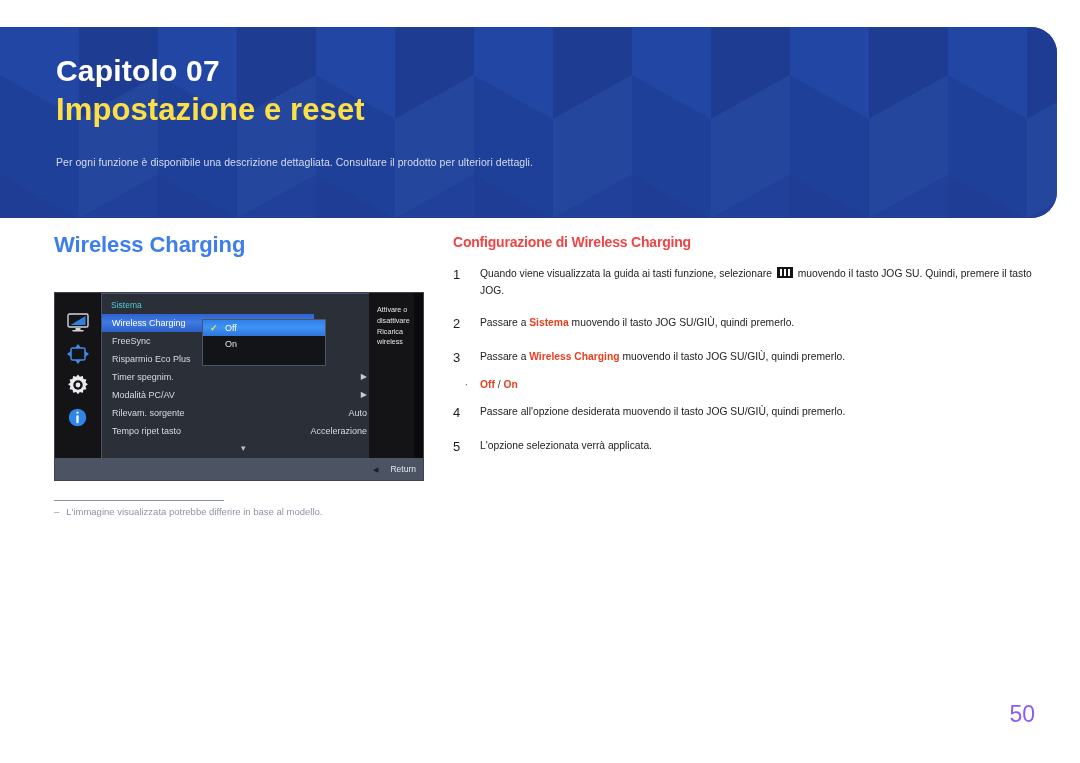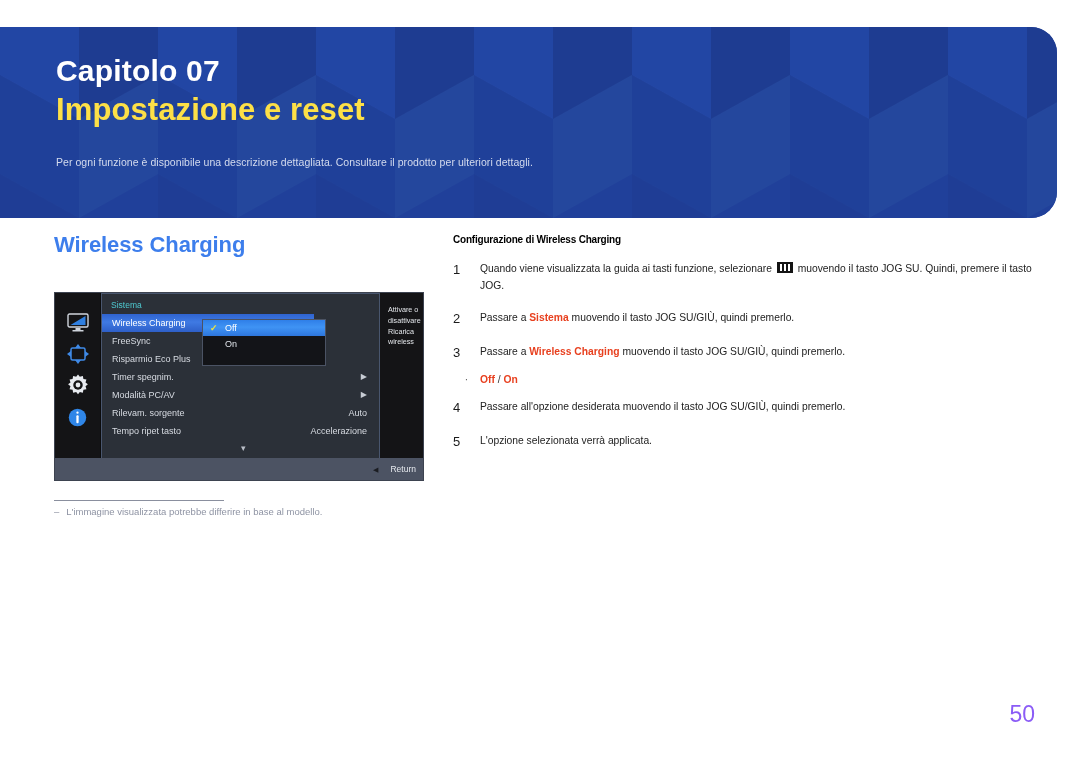--- a/index.html
+++ b/index.html
@@ -143,21 +143,21 @@
   .osd-row.selected .lbl { color: #ffffff; }
 
   #osd-scroll-down {
     position: absolute;
     left: 139px; top: 150px;
     font-size: 9px; color: #b9bec7; line-height: 1;
   }
 
   #osd-help {
     position: absolute;
-    left: 325px; top: 0;
+    left: 314px; top: 0;
     width: 45px; height: 166px;
     background: #141416;
     padding: 12px 3px 0 8px;
   }
   #osd-help p {
     font-size: 7.2px;
     color: #e3e6ea;
     line-height: 1.5;
   }
 
@@ -226,23 +226,23 @@
     color: #8e93a3;
   }
 
   
   #right-col {
     position: absolute;
     left: 453px; top: 234px;
     width: 580px;
   }
   #proc-title {
-    font-size: 10px;
-    font-weight: bold;
-    color: #000000;
+    font-size: 14px;
+    font-weight: bold;
+    color: #ef4444;
     letter-spacing: -0.2px;
     margin-bottom: 16px;
   }
   .step {
     display: flex;
     margin-bottom: 15px;
   }
   .step .num {
     width: 27px;
     flex: 0 0 27px;

